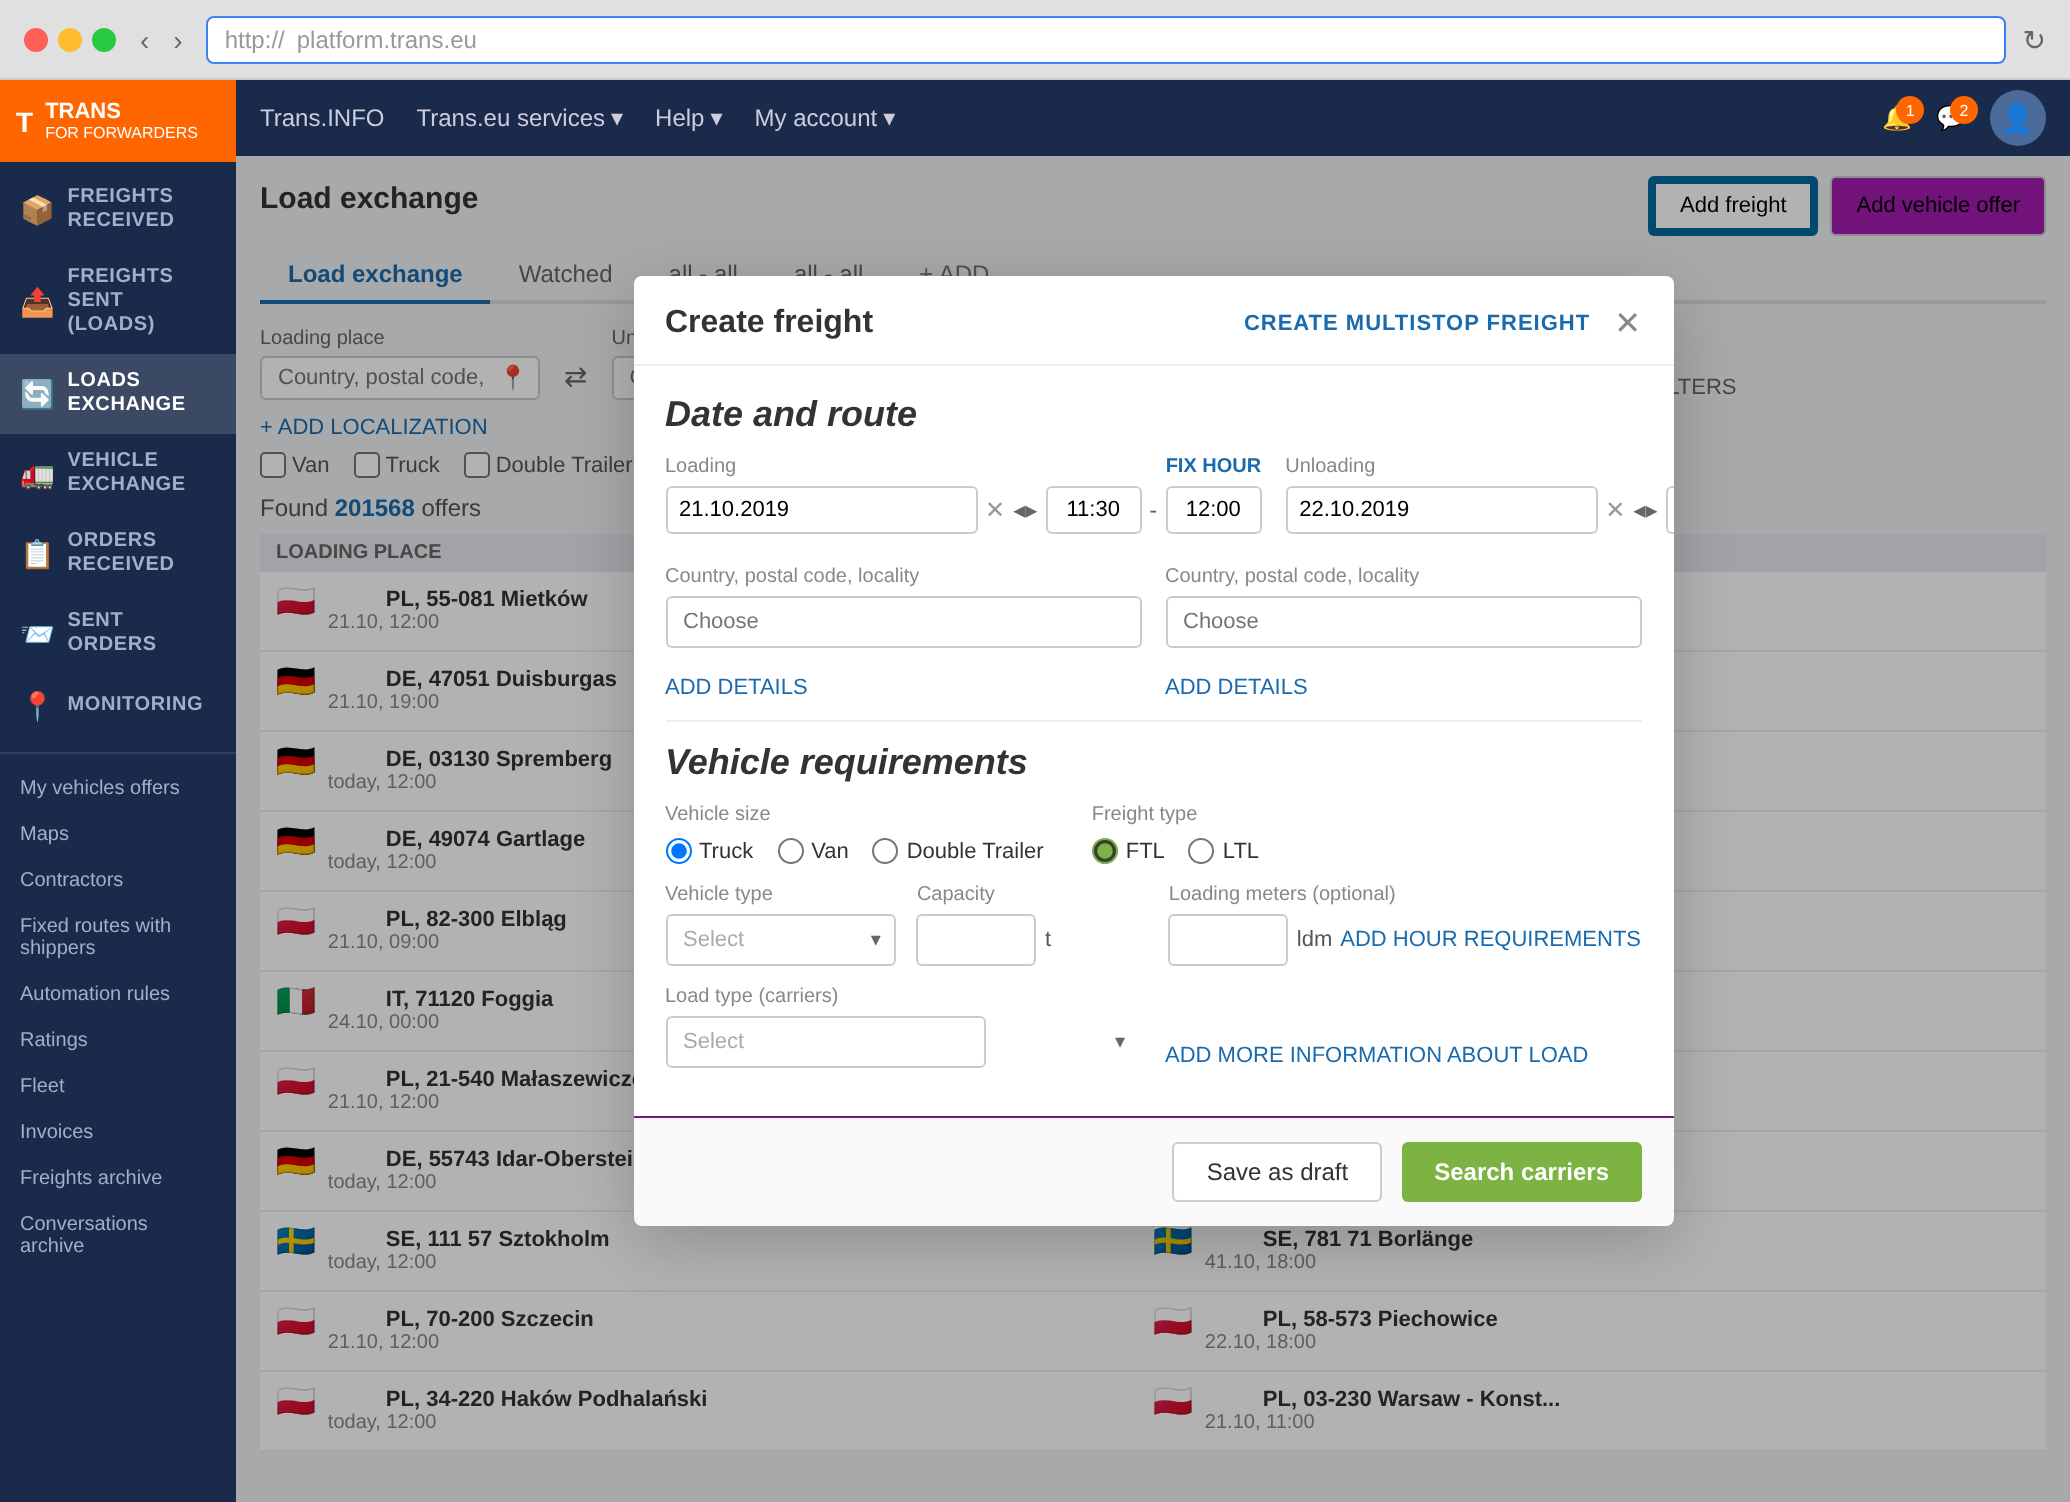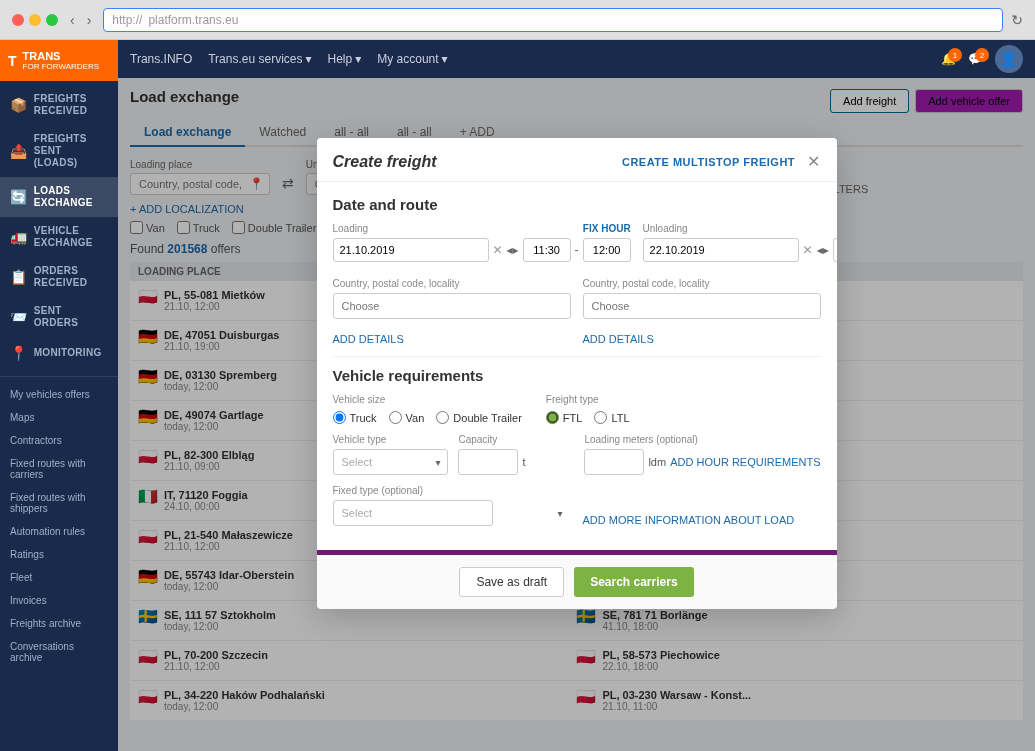--- a/index.html
+++ b/index.html
@@ -226,21 +226,21 @@
       display: grid;
       grid-template-columns: 1fr 1fr;
       background: #fff;
       border-bottom: 1px solid #eee;
       padding: 4px 8px;
       cursor: pointer;
     }
     .place-cell { display: flex; align-items: flex-start; gap: 6px; padding: 4px 0; }
     .flag { font-size: 16px; line-height: 1; }
     .place-info { }
-    .place-code { font-size: 11px; font-weight: bold; color: #333; }
+    .place-code { font-size: 11px; font-weight: bold; color: #333; margin-left: 29px; }
     .place-time { font-size: 10px; color: #888; }
 
     
     .modal-overlay {
       position: absolute;
       top: 0; left: 0; right: 0; bottom: 0;
       background: rgba(0,0,0,0.3);
       display: flex;
       justify-content: center;
       align-items: flex-start;
@@ -255,27 +255,27 @@
       overflow-y: auto;
       box-shadow: 0 8px 32px rgba(0,0,0,0.2);
     }
     .modal-header {
       display: flex;
       align-items: center;
       justify-content: space-between;
       padding: 14px 16px 10px;
       border-bottom: 1px solid #eee;
     }
-    .modal-title { font-size: 16px; font-weight: bold; color: #333; font-style: italic; }
+    .modal-title { font-size: 16px; font-weight: bold; color: #333; }
     .modal-header-right { display: flex; align-items: center; gap: 12px; }
     .create-multistop { color: #1a6aad; font-size: 11px; cursor: pointer; font-weight: bold; text-transform: uppercase; letter-spacing: 0.5px; }
     .modal-close { cursor: pointer; color: #888; font-size: 16px; }
     .modal-body { padding: 14px 16px; }
 
-    .section-title { font-size: 15px; font-weight: bold; color: #333; margin-bottom: 10px; }
+    .section-title { font-size: 18px; font-weight: bold; color: #333; margin-bottom: 10px; font-style: italic; }
 
     .form-row { display: flex; gap: 12px; margin-bottom: 10px; }
     .form-col { flex: 1; }
     .form-label { font-size: 10px; color: #888; margin-bottom: 4px; display: flex; align-items: center; justify-content: space-between; }
     .fix-hour { color: #1a6aad; font-size: 10px; cursor: pointer; font-weight: bold; text-transform: uppercase; }
 
     .date-time-row { display: flex; align-items: center; gap: 4px; margin-bottom: 6px; }
     .date-input {
       border: 1px solid #ccc;
       border-radius: 3px;
@@ -345,24 +345,24 @@
       border: 1px solid #ccc;
       border-radius: 3px;
       padding: 6px 6px;
       font-size: 11px;
       width: 60px;
     }
     .add-req-link { color: #1a6aad; font-size: 11px; cursor: pointer; white-space: nowrap; }
 
     .modal-footer {
       display: flex;
-      justify-content: center;
+      justify-content: flex-end;
       gap: 10px;
       padding: 12px 16px;
-      border-top: 5px solid #701a75;
+      border-top: 1px solid #701a75;
       background: #fafafa;
     }
     .btn-draft {
       background: #fff;
       border: 1px solid #ccc;
       border-radius: 3px;
       padding: 7px 16px;
       font-size: 12px;
       cursor: pointer;
       color: #333;
@@ -436,21 +436,20 @@
         <span>SENT ORDERS</span>
       </div>
       <div class="sidebar-item">
         <span class="si-icon">📍</span>
         <span>MONITORING</span>
       </div>
       <div class="sidebar-divider"></div>
       <div class="sidebar-link">My vehicles offers</div>
       <div class="sidebar-link">Maps</div>
       <div class="sidebar-link">Contractors</div>
-      <div class="sidebar-link">Fixed routes with carriers</div>
       <div class="sidebar-link">Fixed routes with shippers</div>
       <div class="sidebar-link">Automation rules</div>
       <div class="sidebar-link">Ratings</div>
       <div class="sidebar-link">Fleet</div>
       <div class="sidebar-link">Invoices</div>
       <div class="sidebar-link">Freights archive</div>
       <div class="sidebar-link">Conversations archive</div>
     </div>
   </div>
 
@@ -472,21 +471,21 @@
         </div>
         <div class="avatar-btn">👤</div>
       </div>
     </div>
 
     <div class="content content-relative">
 
       <div style="display:flex;justify-content:space-between;align-items:center;margin-bottom:6px;">
         <div class="page-title">Load exchange</div>
         <div style="display:flex;gap:6px;">
-          <button style="background:#fff;border:1px solid #0369a1;border-radius:3px;padding:5px 12px;font-size:11px;cursor:pointer;">Add freight</button>
+          <button style="background:#fff;border:4px solid #0369a1;border-radius:3px;padding:5px 12px;font-size:11px;cursor:pointer;">Add freight</button>
           <button style="background:#a21caf;border:1px solid #ccc;border-radius:3px;padding:5px 12px;font-size:11px;cursor:pointer;">Add vehicle offer</button>
         </div>
       </div>
 
       <div class="tabs">
         <div class="tab active">Load exchange</div>
         <div class="tab">Watched</div>
         <div class="tab">all - all</div>
         <div class="tab">all - all</div>
         <div class="tab-link">+ ADD</div>
@@ -855,21 +854,21 @@
                 <div class="ldm-row">
                   <input class="ldm-input" type="text" style="">
                   <span class="unit">ldm</span>
                   <span class="add-req-link">ADD HOUR REQUIREMENTS</span>
                 </div>
               </div>
             </div>
 
             <div class="form-row">
               <div class="form-col">
-                <div class="form-label">Fixed type (optional)</div>
+                <div class="form-label">Load type (carriers)</div>
                 <div class="select-wrap">
                   <select class="select-input" style="width:160px;">
                     <option>Select</option>
                   </select>
                   <span class="select-arrow">▾</span>
                 </div>
               </div>
               <div class="form-col" style="display:flex;align-items:flex-end;">
                 <span class="add-req-link">ADD MORE INFORMATION ABOUT LOAD</span>
               </div>

